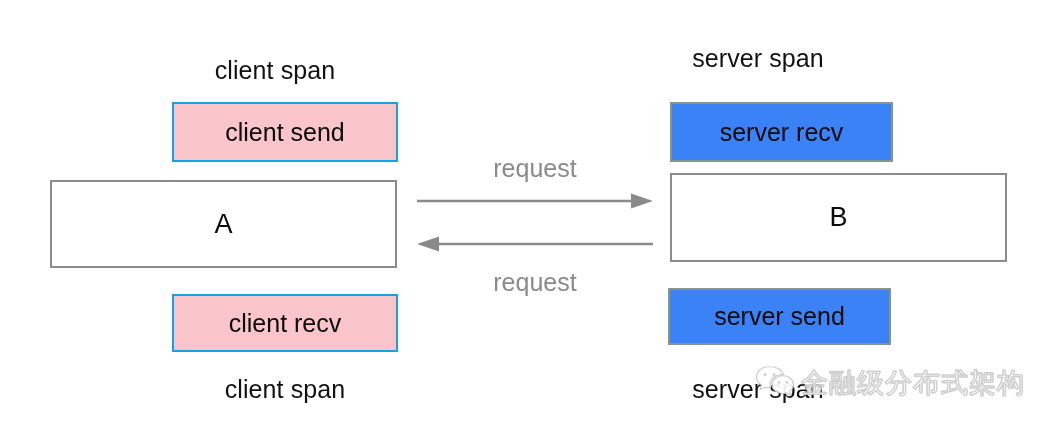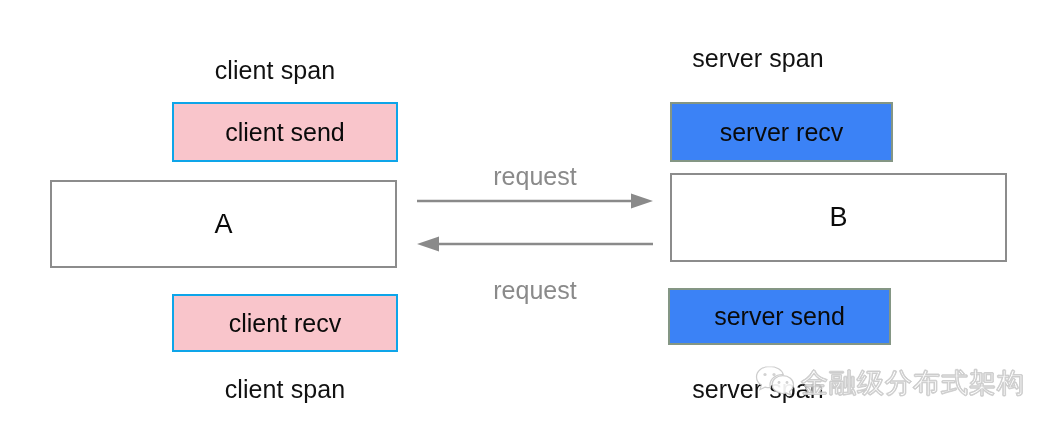--- a/index.html
+++ b/index.html
@@ -32,21 +32,20 @@
     text-align: center;
     line-height: 1;
   }
 
   .arrow-label {
     font-size: 25px;
     color: #8a8a8a;
     white-space: nowrap;
     text-align: center;
     line-height: 1;
-    margin-top: 8px;
   }
 
   
   .box {
     display: flex;
     align-items: center;
     justify-content: center;
     font-size: 25px;
     line-height: 1;
     color: #0a0a0a;

